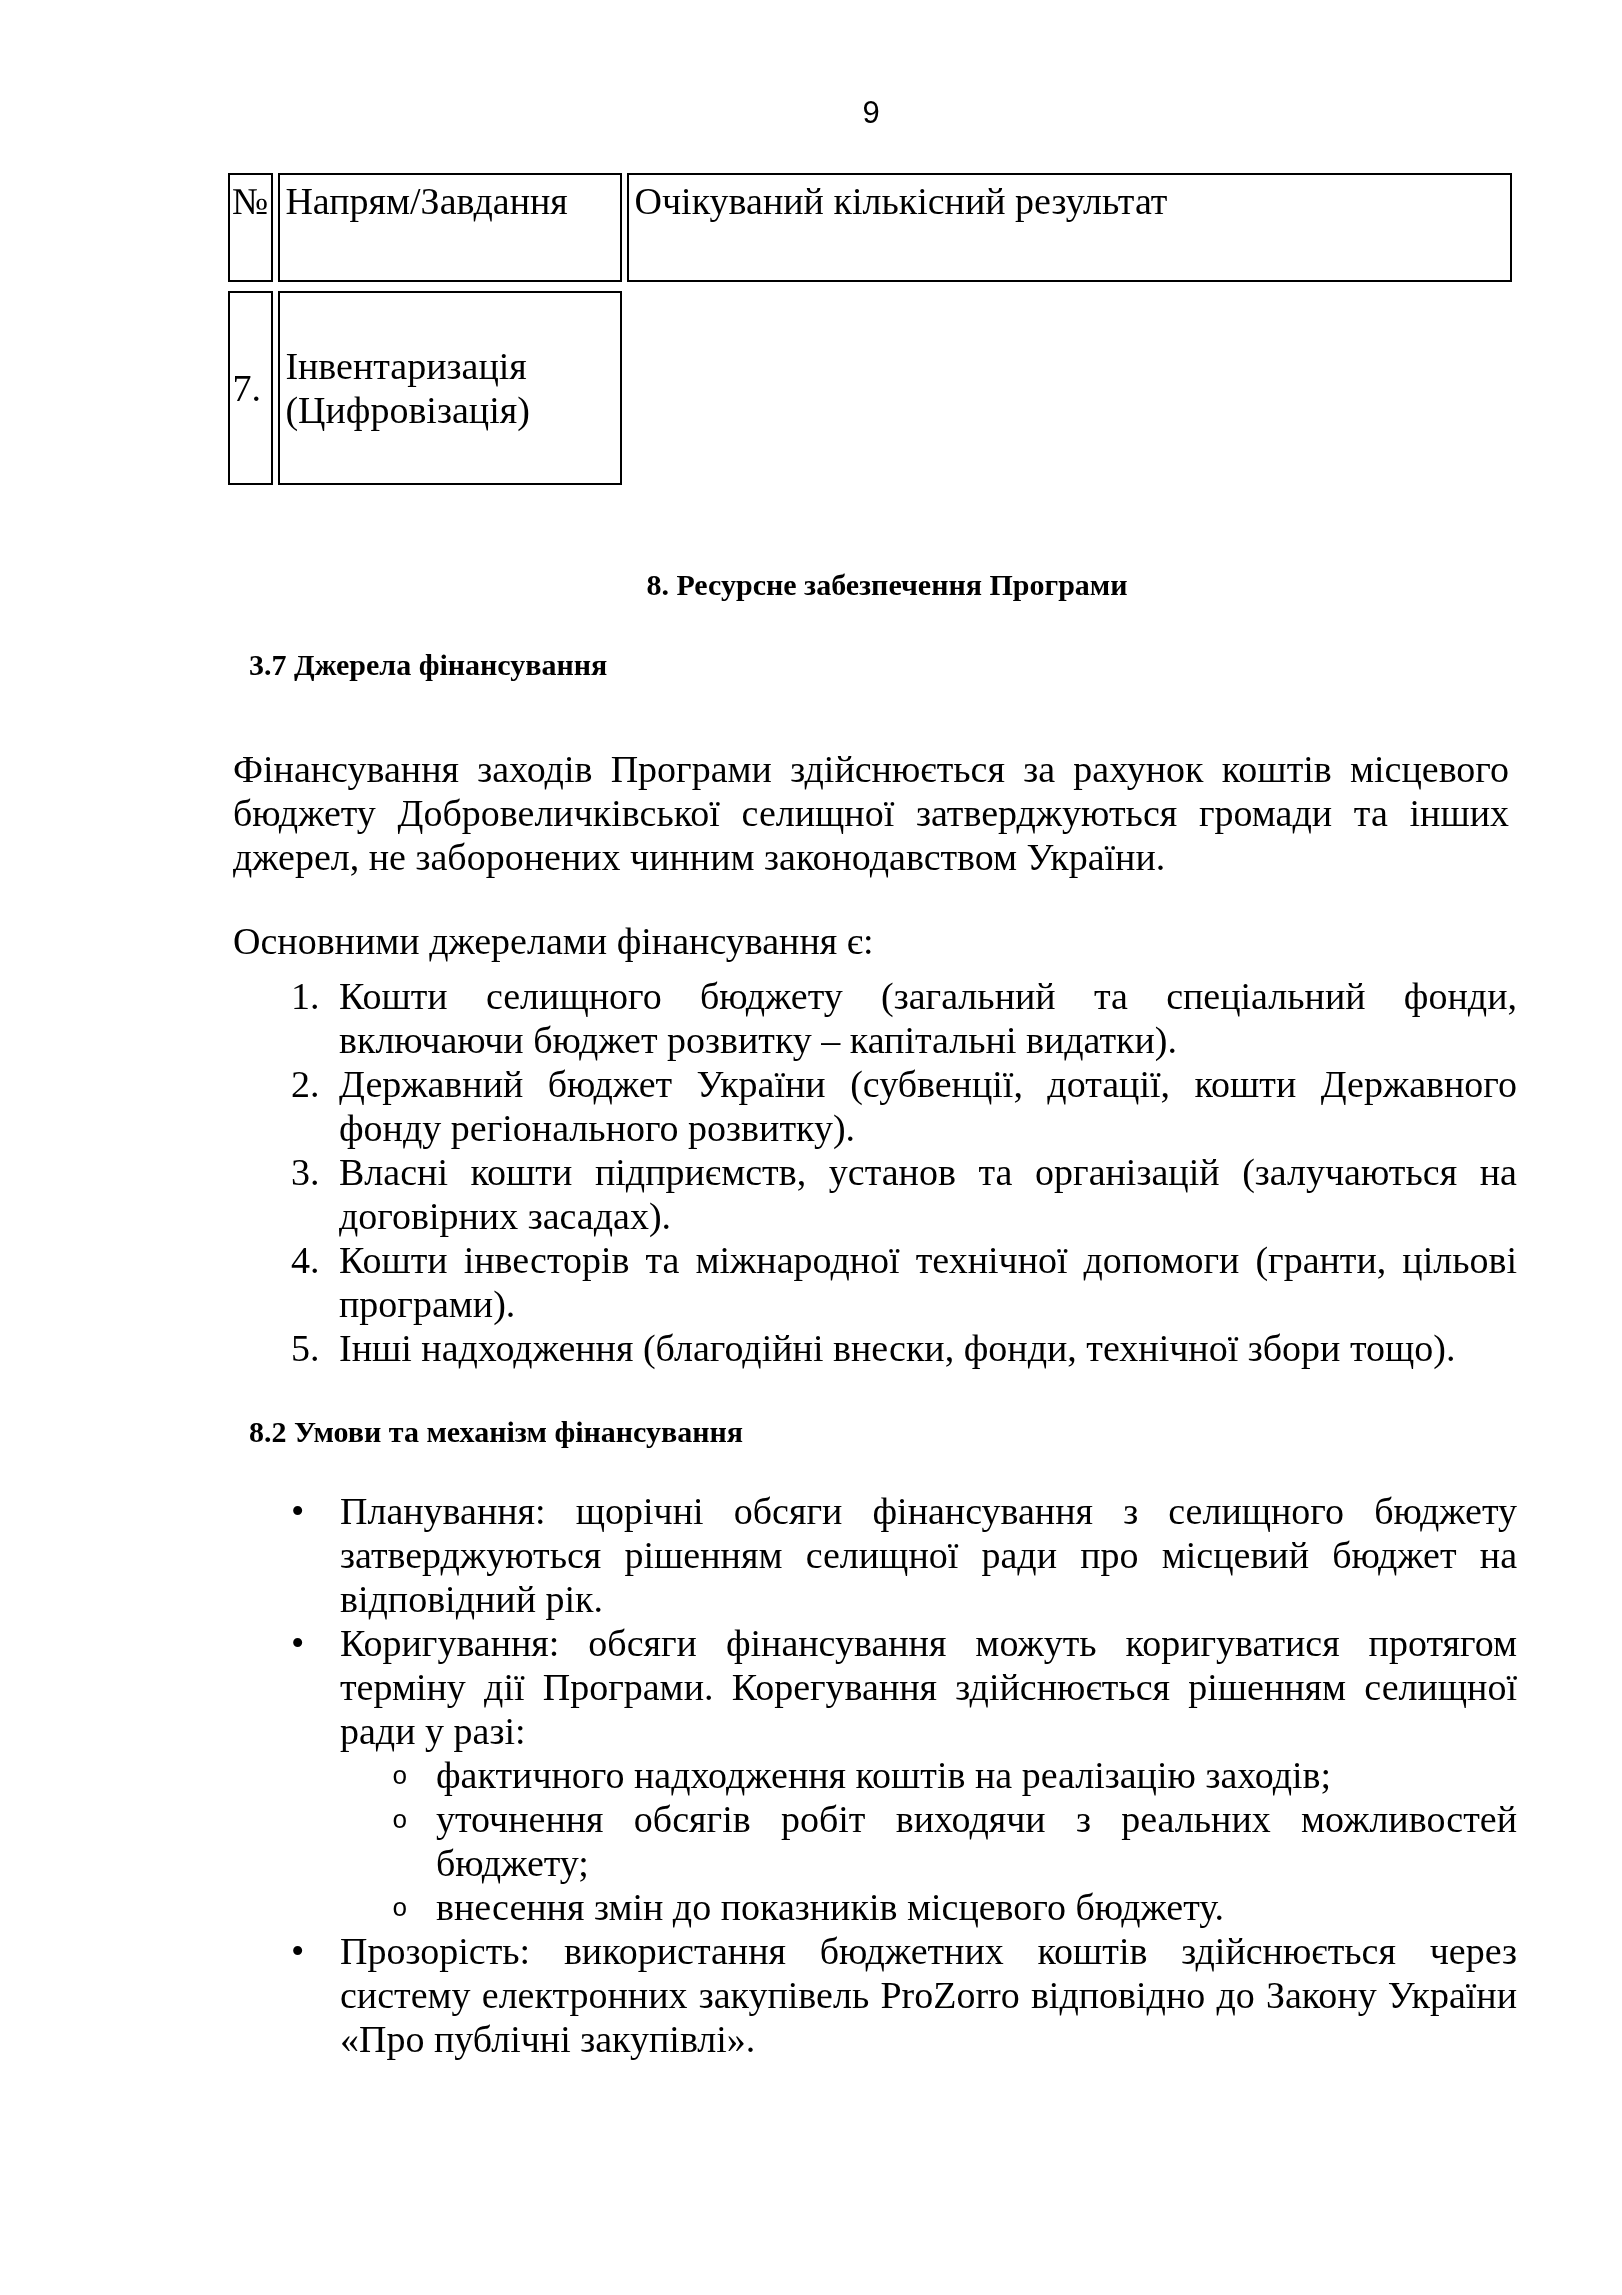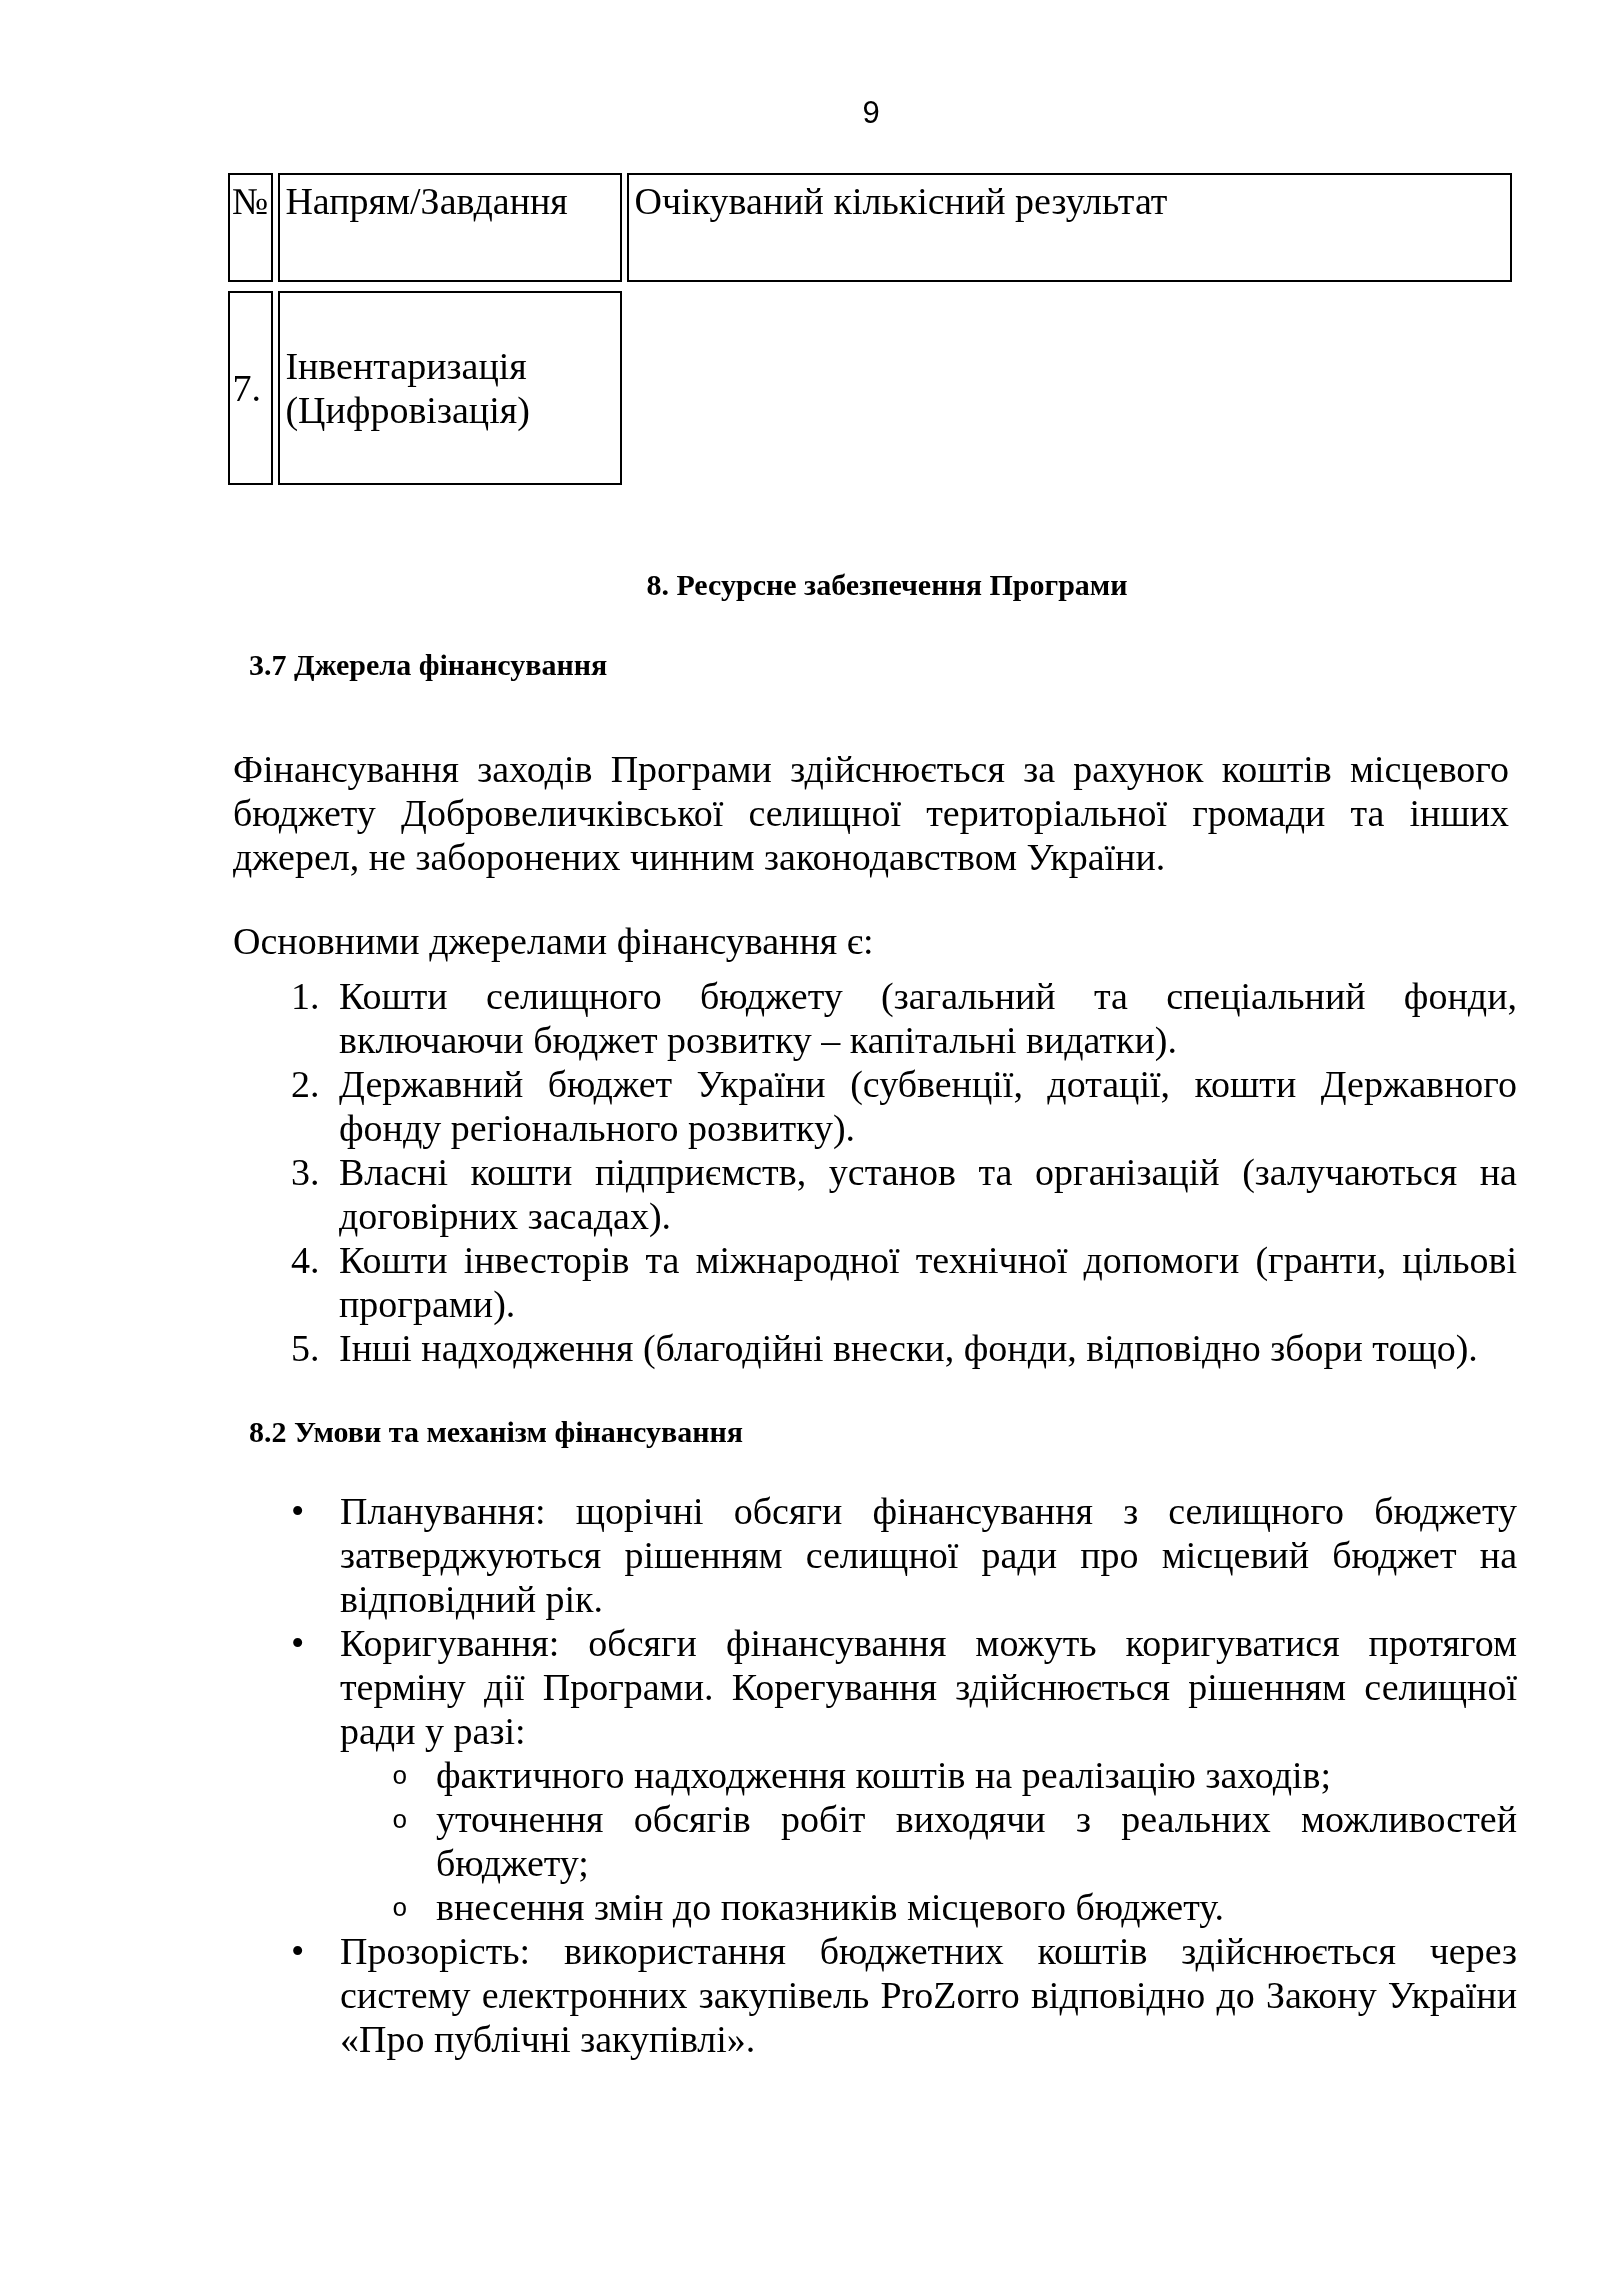--- a/index.html
+++ b/index.html
@@ -76,30 +76,30 @@
   </div>
   <div class="t-cell t-body">
     <div>Інвентаризація (Цифровізація)</div>
   </div>
 </div>
 
 <h1 class="abs text-block" id="main-heading">8. Ресурсне забезпечення Програми</h1>
 
 <h2 class="abs text-block" id="sub1-heading">3.7 Джерела фінансування</h2>
 
-<p class="abs text-block" id="para-intro">Фінансування заходів Програми здійснюється за рахунок коштів місцевого бюджету Добровеличківської селищної територіальної громади та інших джерел, не заборонених чинним законодавством України.</p>
+<p class="abs text-block" id="para-intro">Фінансування заходів Програми здійснюється за рахунок коштів місцевого бюджету Добровеличківської селищної затверджуються громади та інших джерел, не заборонених чинним законодавством України.</p>
 
 <p class="abs text-block" id="para-list-intro">Основними джерелами фінансування є:</p>
 
 <ol class="abs text-block" id="sources-list">
   <li>Кошти селищного бюджету (загальний та спеціальний фонди, включаючи бюджет розвитку – капітальні видатки).</li>
   <li>Державний бюджет України (субвенції, дотації, кошти Державного фонду регіонального розвитку).</li>
   <li>Власні кошти підприємств, установ та організацій (залучаються на договірних засадах).</li>
   <li>Кошти інвесторів та міжнародної технічної допомоги (гранти, цільові програми).</li>
-  <li>Інші надходження (благодійні внески, фонди, відповідно збори тощо).</li>
+  <li>Інші надходження (благодійні внески, фонди, технічної збори тощо).</li>
 </ol>
 
 <h2 class="abs text-block" id="sub2-heading">8.2 Умови та механізм фінансування</h2>
 
 <ul class="abs text-block" id="mechanism-list">
   <li>Планування: щорічні обсяги фінансування з селищного бюджету затверджуються рішенням селищної ради про місцевий бюджет на відповідний рік.</li>
   <li>
     <span>Коригування: обсяги фінансування можуть коригуватися протягом терміну дії Програми. Корегування здійснюється рішенням селищної ради у разі:</span>
     <ul class="sub-list">
       <li>фактичного надходження коштів на реалізацію заходів;</li>

